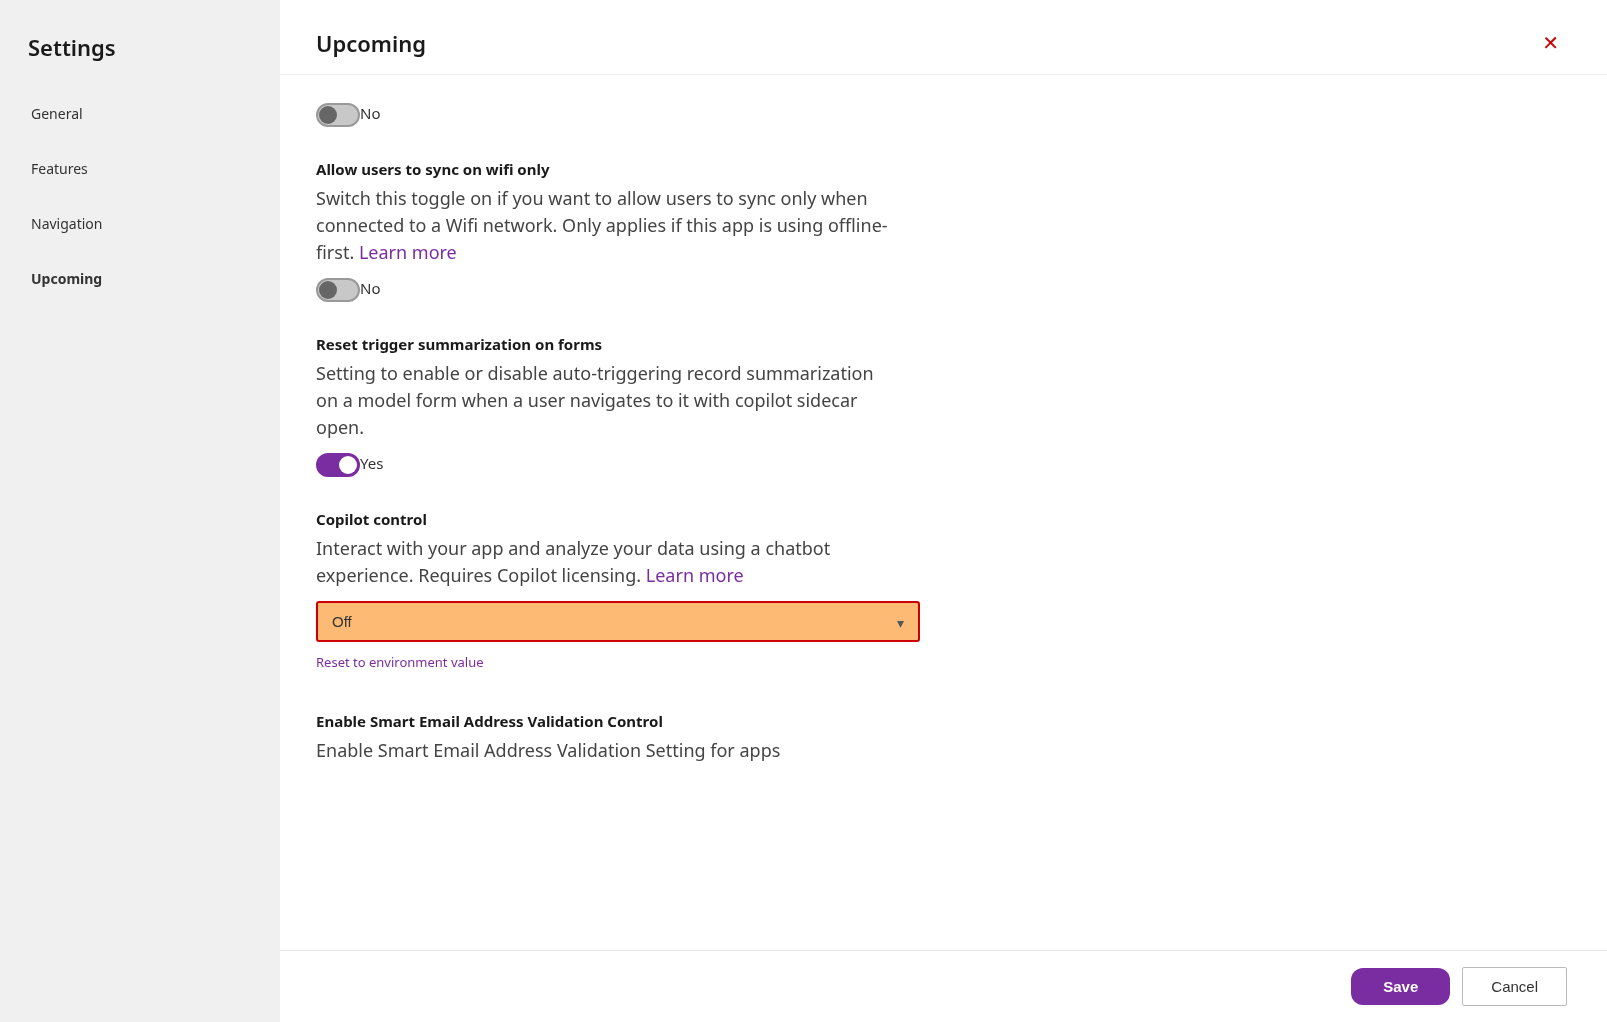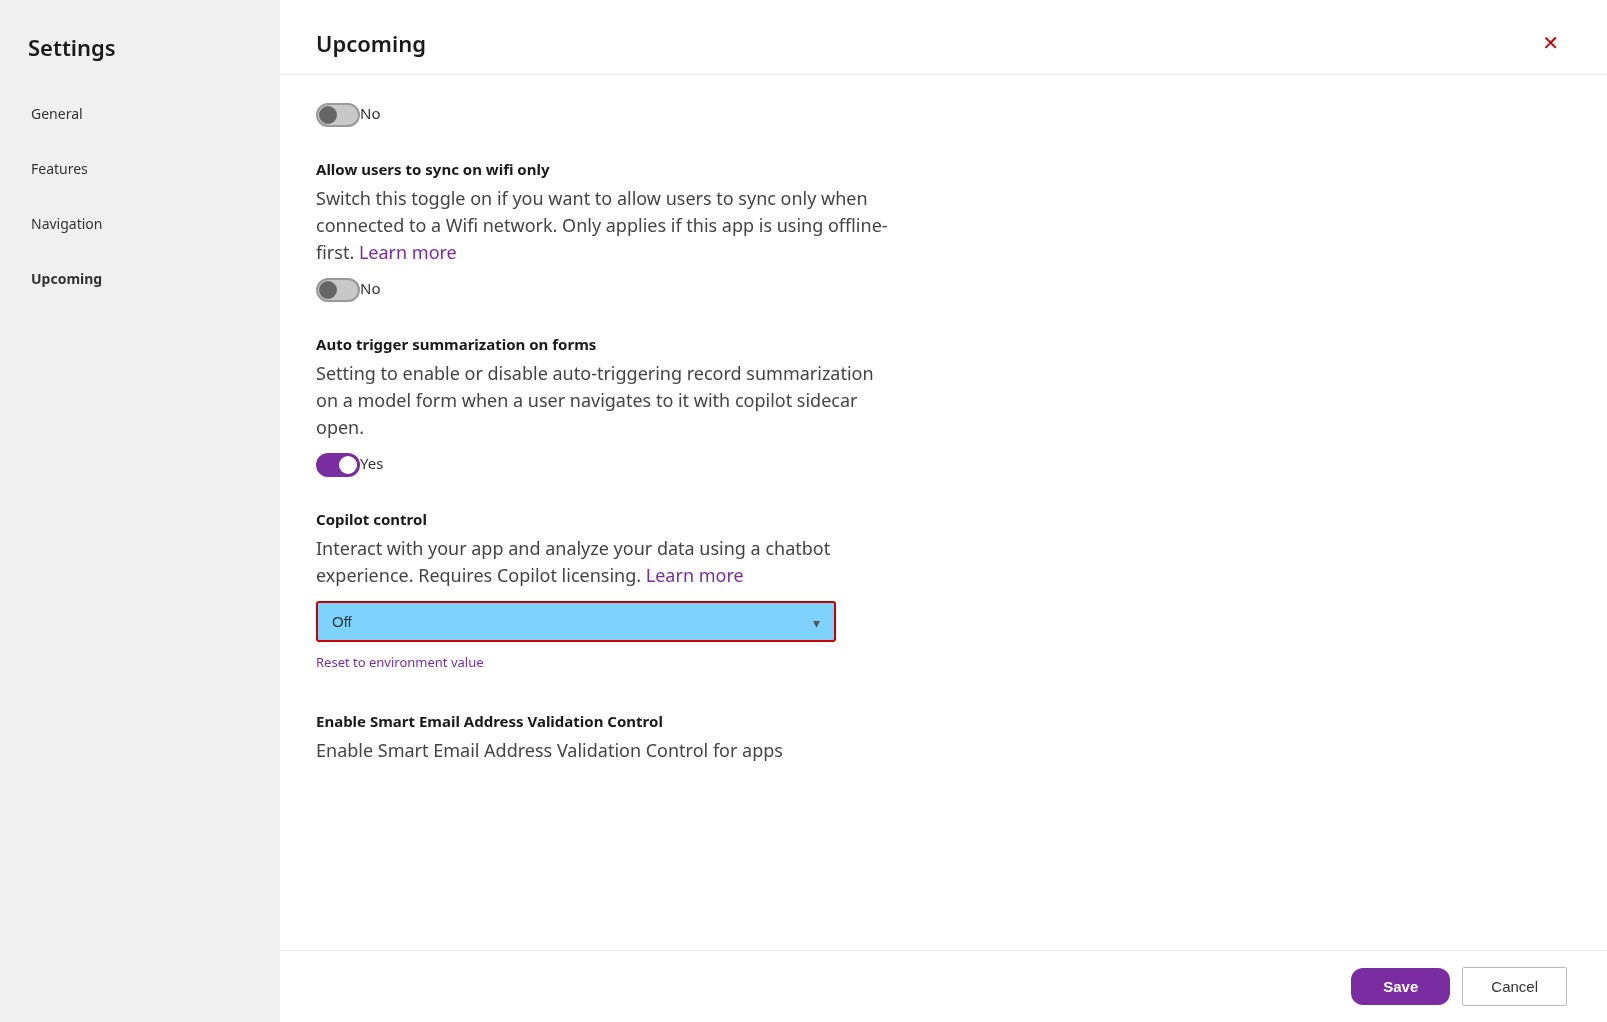--- a/index.html
+++ b/index.html
@@ -165,23 +165,23 @@
     }
     .section-desc a {
       color: #7a2da0;
       text-decoration: none;
     }
 
     
     .dropdown-wrapper {
       border: 2px solid #cc0000;
       border-radius: 3px;
-      width: 520px;
+      width: 604px;
       position: relative;
-      background: #7dd3fc;
+      background: #fdba74;
       margin-bottom: 8px;
     }
     .dropdown-select {
       width: 100%;
       padding: 10px 40px 10px 14px;
       font-size: 15px;
       color: #333;
       background: transparent;
       border: none;
       outline: none;
@@ -284,21 +284,21 @@
           <input type="checkbox" style="">
           <div class="toggle-track">
             <div class="toggle-thumb"></div>
           </div>
         </label>
         <span class="toggle-label">No</span>
       </div>
     </div>
 
     <div class="setting-section">
-      <div class="section-heading">Auto trigger summarization on forms</div>
+      <div class="section-heading">Reset trigger summarization on forms</div>
       <p class="section-desc">Setting to enable or disable auto-triggering record summarization on a model form when a user navigates to it with copilot sidecar open.</p>
       <div class="toggle-row">
         <label class="toggle-switch">
           <input type="checkbox" checked="" style="">
           <div class="toggle-track on">
             <div class="toggle-thumb"></div>
           </div>
         </label>
         <span class="toggle-label">Yes</span>
       </div>
@@ -316,21 +316,21 @@
           <option value="On">On</option>
           <option value="Default">Default</option>
         </select>
         <span class="dropdown-chevron">▾</span>
       </div>
       <a class="reset-link">Reset to environment value</a>
     </div>
 
     <div class="setting-section">
       <div class="section-heading">Enable Smart Email Address Validation Control</div>
-      <p class="section-desc">Enable Smart Email Address Validation Control for apps</p>
+      <p class="section-desc">Enable Smart Email Address Validation Setting for apps</p>
     </div>
 
   </div>
 
   <div class="main-footer">
     <button class="btn-save">Save</button>
     <button class="btn-cancel">Cancel</button>
   </div>
 </main>
 

